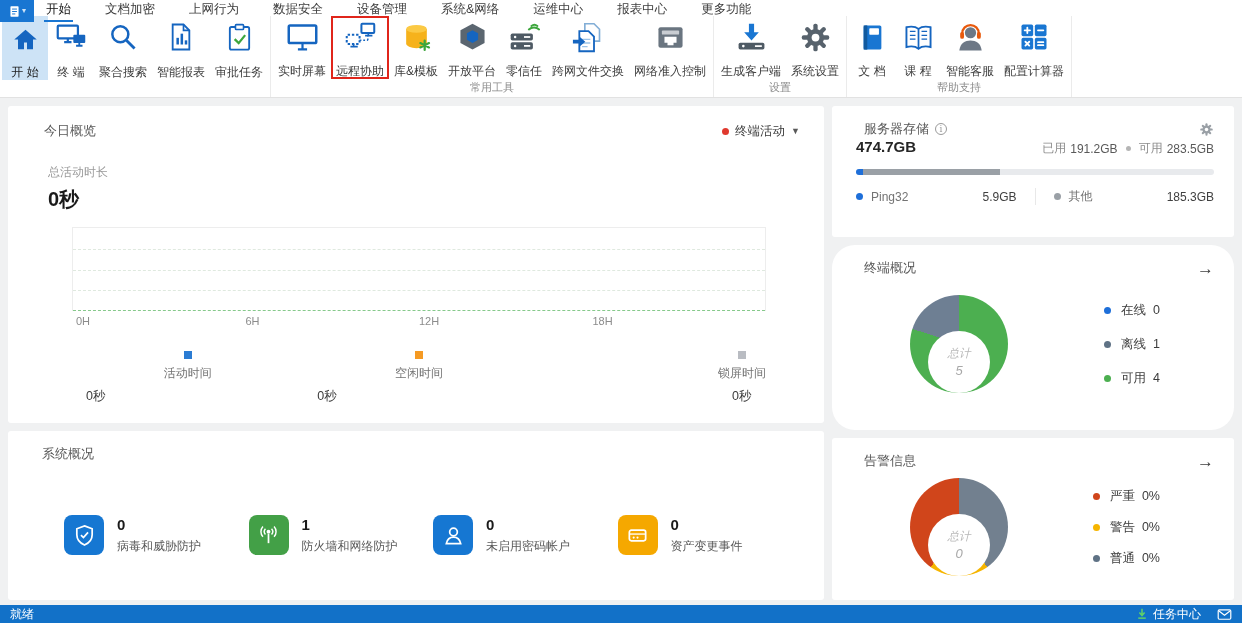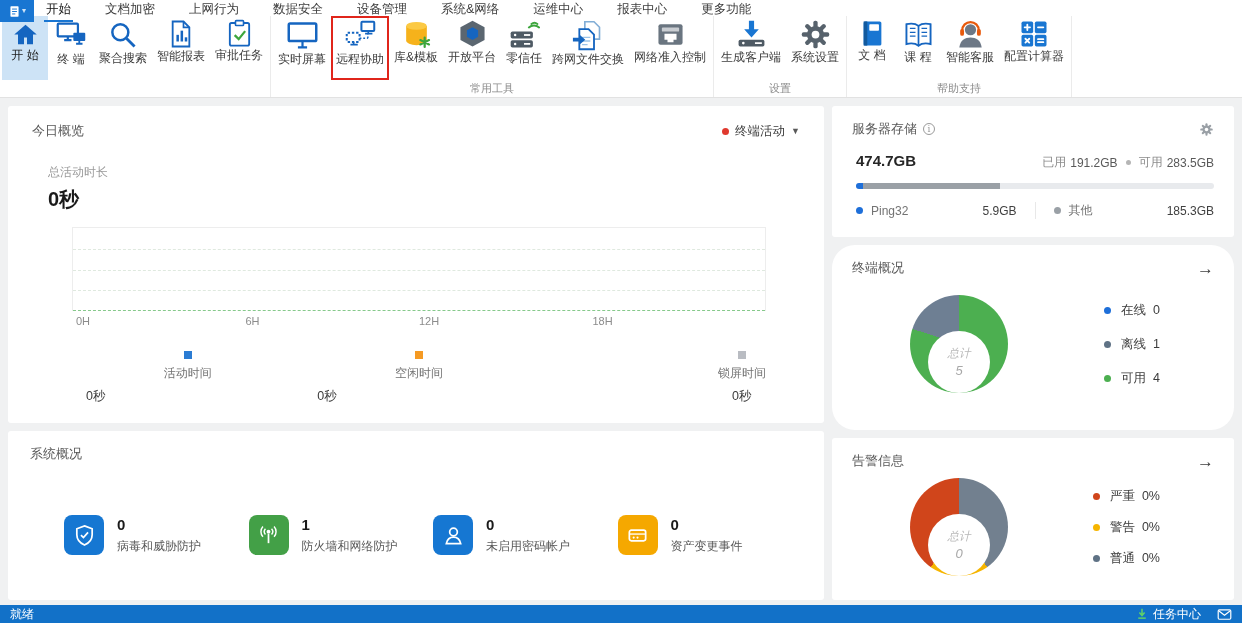--- a/index.html
+++ b/index.html
@@ -15,33 +15,33 @@
   .menutabs { position:absolute; left:44px; top:0; height:16px; display:flex; gap:30px; align-items:flex-start; }
   .tab { font-size:12.5px; color:#3c3c3c; padding:1px 2px 2px; cursor:pointer; white-space:nowrap; }
   .tab.active { color:#111; border-bottom:2px solid #1976d2; }
 
   
   .ribbon { position:absolute; top:16px; left:0; right:0; height:82px; background:#fff;
     border-bottom:1px solid #e2e2e2; display:flex; z-index:2; }
   .rgroup { display:flex; flex-direction:column; border-right:1px solid #ebebeb; }
   .gitems { height:64px; display:flex; align-items:stretch; padding:0 2px; }
   .glabel { height:18px; text-align:center; font-size:11px; color:#8c8c8c; line-height:16px; }
-  .ritem { min-width:46px; padding:3px 5px 18px; display:flex; flex-direction:column; align-items:center;
+  .ritem { min-width:46px; padding:3px 5px 1px; display:flex; flex-direction:column; align-items:center;
     justify-content:space-between; cursor:pointer; }
   .ritem .ricon { height:36px; display:flex; align-items:center; justify-content:center; }
   .ritem .rlabel { font-size:12px; color:#3c3c3c; white-space:nowrap; line-height:14px; }
   .ritem.big { background:#cde3f6; width:46px; padding-top:5px; }
   .ritem.big .rlabel { color:#1a1a1a; }
   .ritem.hl { box-shadow: inset 0 0 0 2px #e0251b; }
 
   
   .main { position:absolute; top:98px; left:0; right:0; bottom:18px; background:#f0f1f2; }
   .panel { position:absolute; background:#fff; border-radius:3px; }
   .p-title { font-size:13px; color:#595959; }
-  .phead { display:flex; align-items:center; }
+  .phead { display:flex; align-items:center;margin-left:12px; }
   .arrow-link { margin-left:auto; font-size:17px; color:#3c3c3c; cursor:pointer; line-height:1; }
 
   
   #p-today { left:8px; top:8px; width:816px; height:317px; padding:16px 24px; }
   .filter { margin-left:auto; display:flex; align-items:center; gap:6px; cursor:pointer; }
   .filter .fdot { width:7px; height:7px; border-radius:50%; background:#e0392e; }
   .filter .flabel { font-size:12.5px; color:#3c3c3c; }
   .filter .fcaret { font-size:9px; color:#595959; }
   .metric { margin:24px 0 0 16px; }
   .metric .mlabel { font-size:12px; color:#9a9a9a; }
@@ -58,21 +58,21 @@
   .tl-item .lab { font-size:12px; color:#737373; }
   .tl-item .val { font-size:12.5px; color:#3c3c3c; margin:6px 0 0 14px; }
   .tl-item:last-child { justify-self:end; }
 
   
   #p-storage { left:832px; top:8px; width:402px; height:131px; padding:14px 20px; }
   .circle-i { display:inline-flex; width:12px; height:12px; border:1px solid #9a9a9a; border-radius:50%;
     color:#9a9a9a; font-size:9px; align-items:center; justify-content:center; margin-left:6px;
     font-family:"DejaVu Serif",serif; }
   .gearbtn { margin-left:auto; cursor:pointer; display:flex; }
-  .strow { display:flex; align-items:baseline; margin-top:14px; }
+  .strow { display:flex; align-items:baseline; margin-top:0; }
   .st-total { font-size:15px; font-weight:bold; color:#262626; margin-left:4px; }
   .st-right { margin-left:auto; font-size:12px; color:#8c8c8c; display:flex; align-items:center; gap:4px; }
   .st-right b { color:#595959; font-weight:normal; }
   .dot-sep { width:5px; height:5px; border-radius:50%; background:#b5b5b5; margin:0 4px; }
   .sbar { margin:12px 0 0 4px; height:6px; border-radius:3px; background:#e8eaed; display:flex; overflow:hidden; }
   .sbar .seg { height:100%; }
   .stitems { display:flex; margin:13px 0 0 4px; }
   .st-item { flex:1; display:flex; align-items:center; font-size:12px; color:#737373; }
   .st-item .cdot { width:7px; height:7px; border-radius:50%; margin-right:8px; }
   .st-item .sval { margin-left:auto; color:#404040; }

